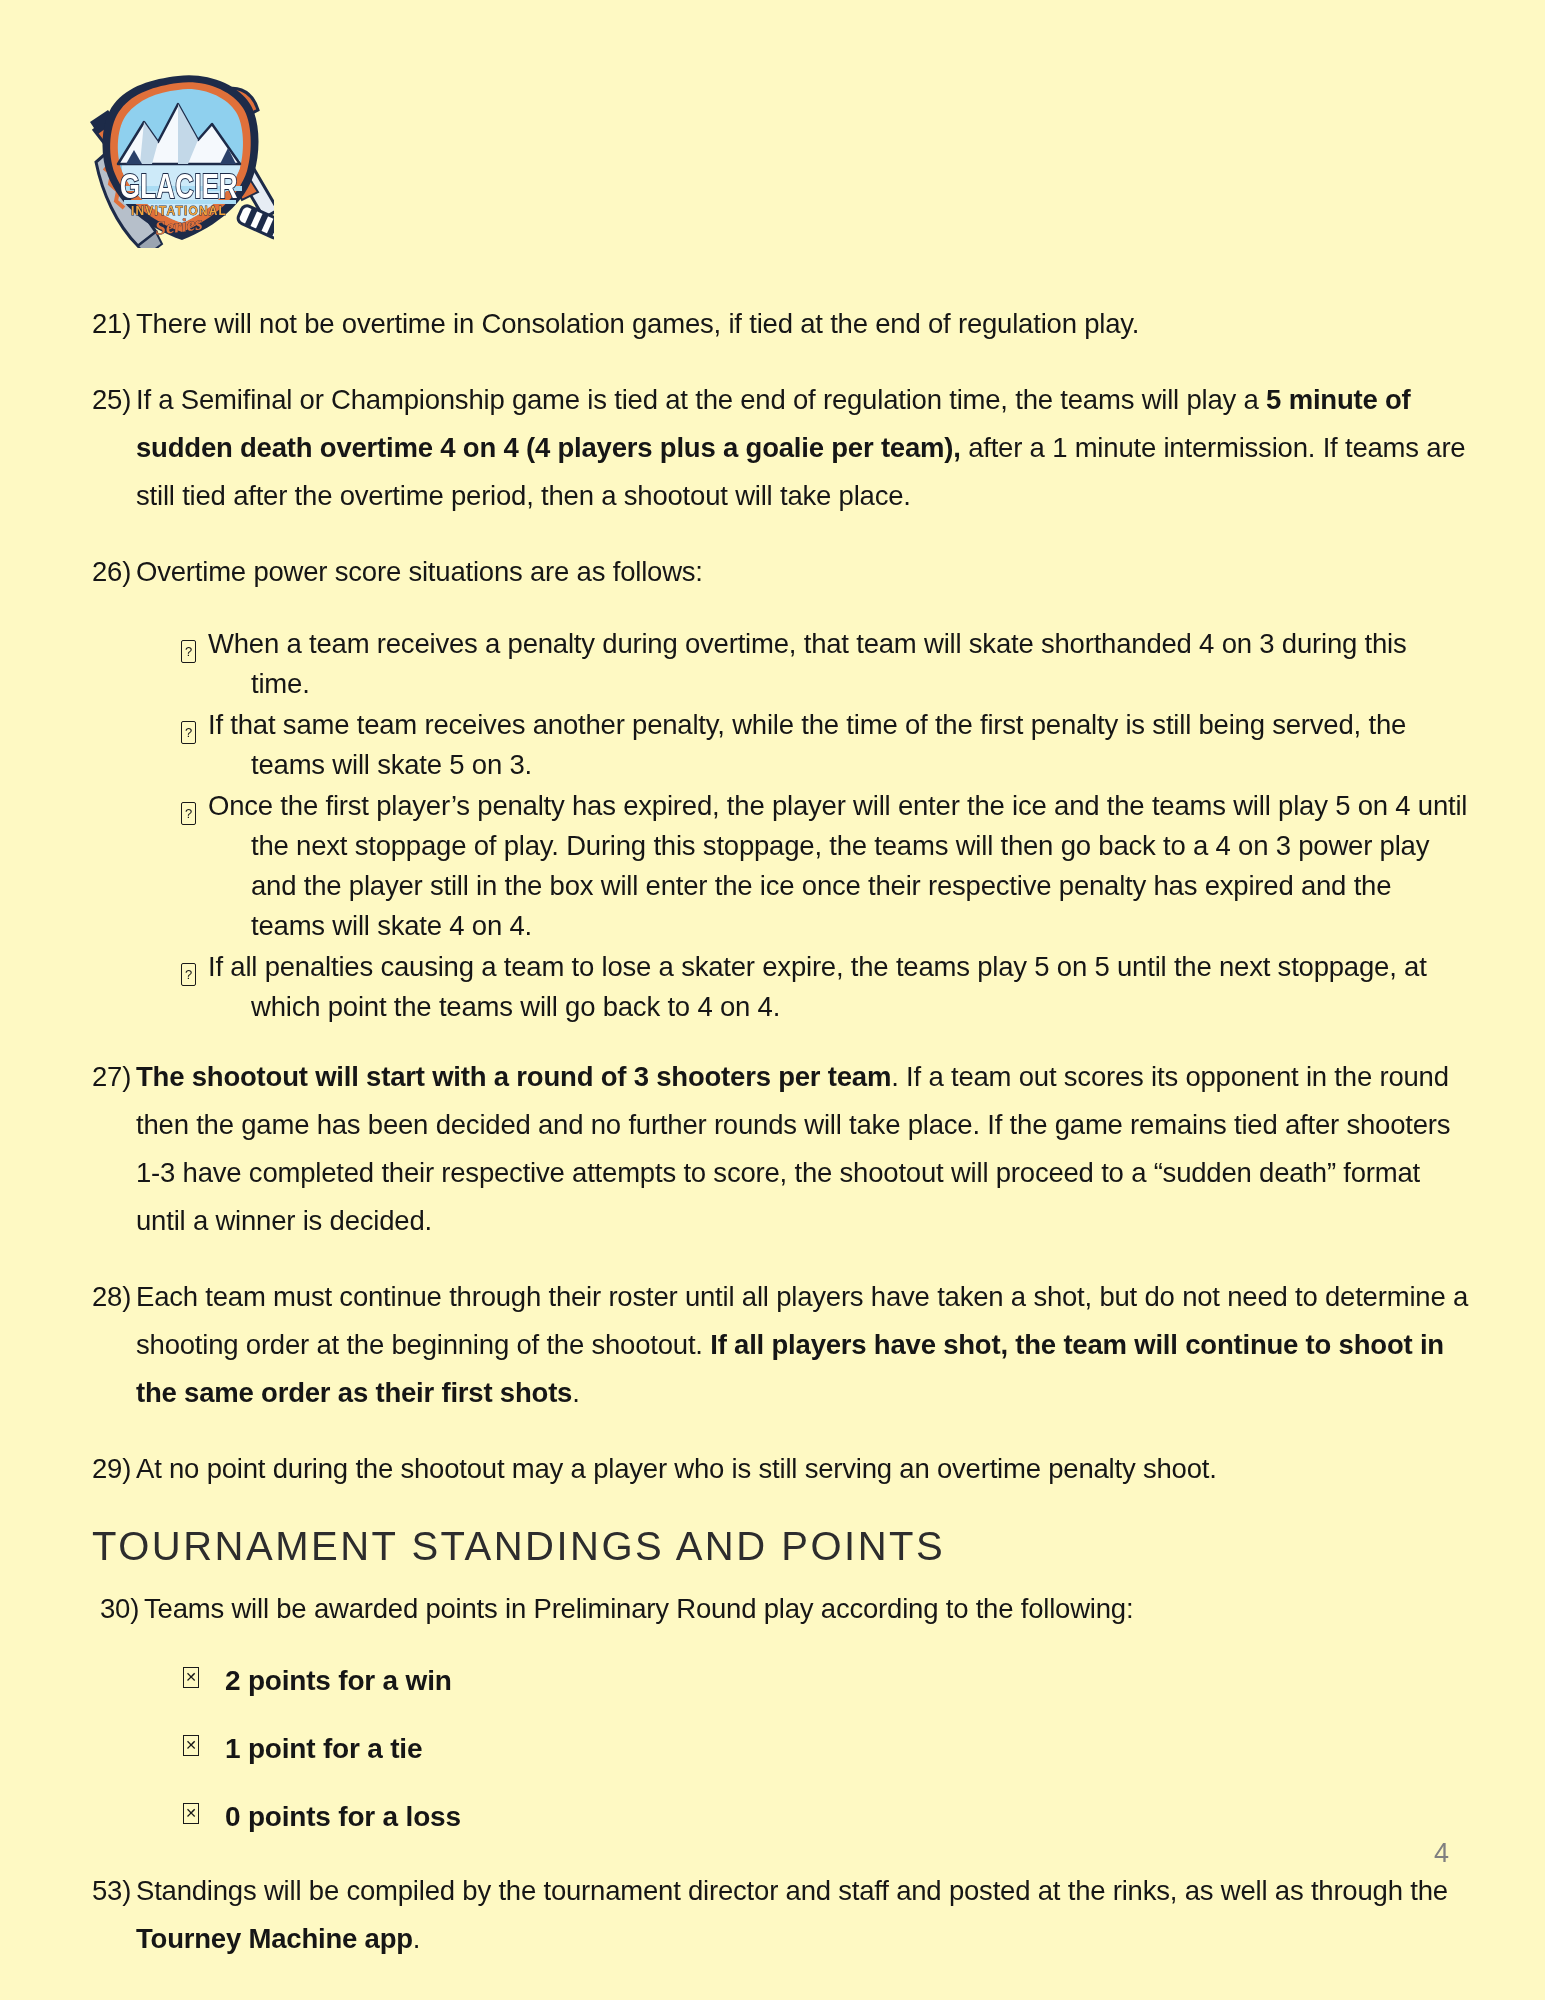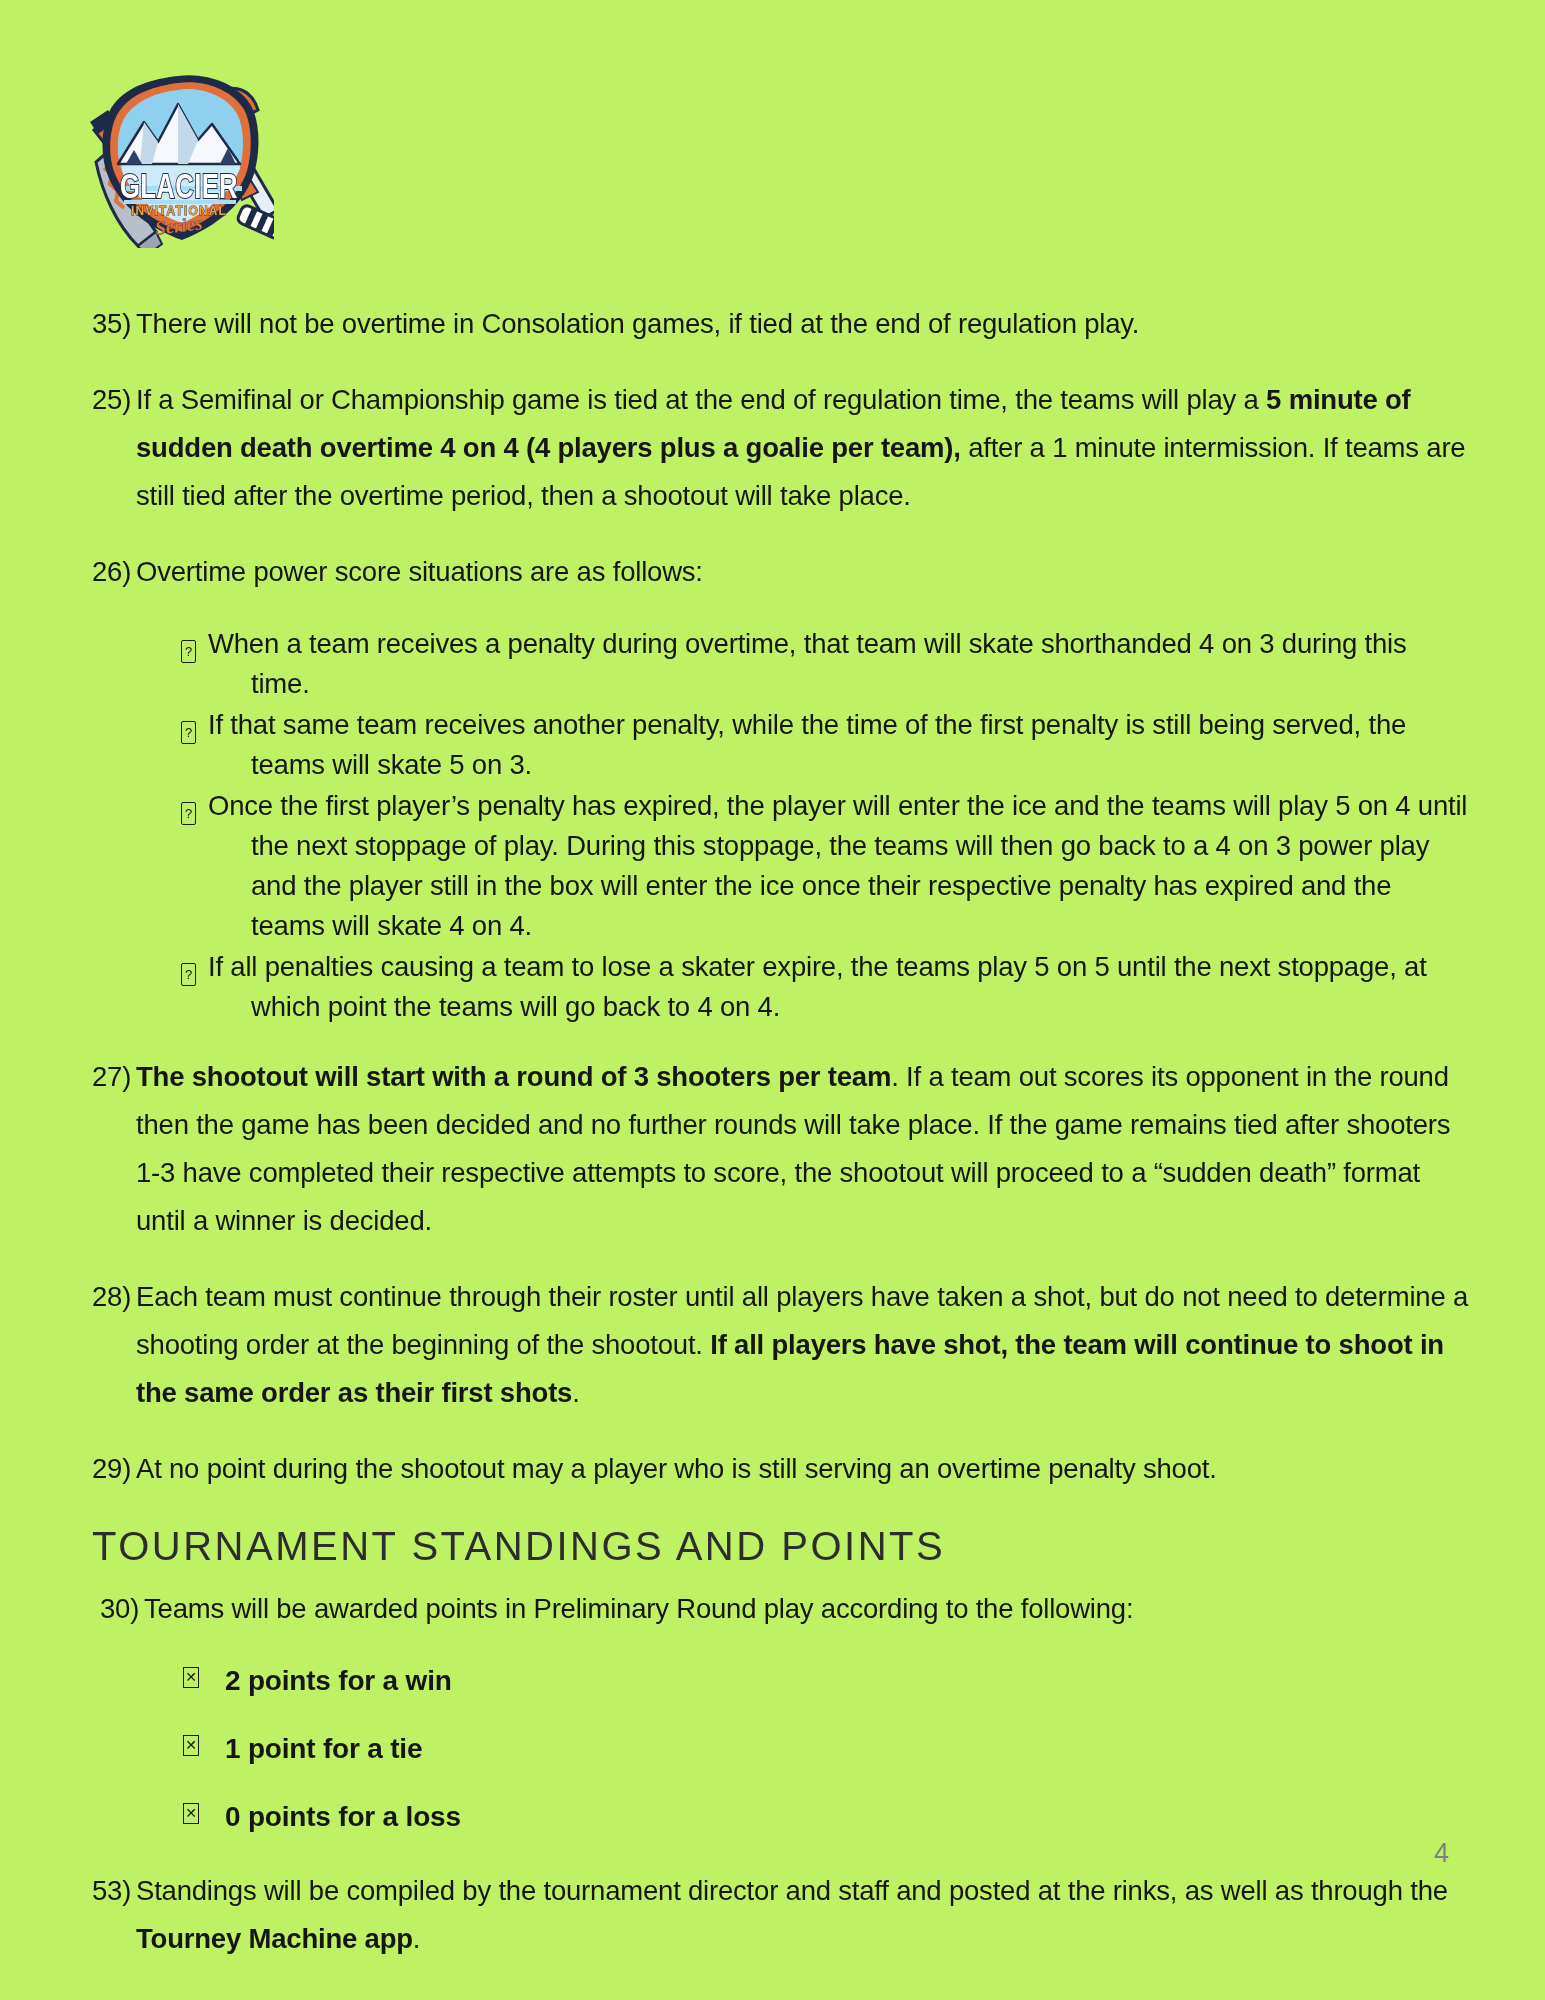--- a/index.html
+++ b/index.html
@@ -1,21 +1,21 @@
 <!DOCTYPE html>
 <html><head>
 <meta charset="utf-8">
 <style>
   * { box-sizing: border-box; }
   html, body { margin: 0; padding: 0; background: #ffffff; }
   .page {
     position: relative;
     width: 1545px;
     height: 2000px;
-    background: #bef264;
+    background: #fef9c3;
     font-family: "Liberation Sans", sans-serif;
     color: #161616;
     overflow: hidden;
   }
   .logo-wrap {
     position: absolute;
     top: 64px;
     left: 82px;
     width: 192px;
     height: 184px;
@@ -147,21 +147,21 @@
       </g>
 
       <text x="97" y="134" text-anchor="middle" font-family="Liberation Sans, sans-serif" font-size="35" font-weight="bold" fill="#ffffff" stroke="#1d2b49" stroke-width="2" paint-order="stroke" letter-spacing="0.5" textLength="118" lengthAdjust="spacingAndGlyphs">GLACIER</text>
       <text x="97" y="151" text-anchor="middle" font-family="Liberation Sans, sans-serif" font-size="12" font-weight="bold" fill="#f2a43c" stroke="#1d2b49" stroke-width="0.8" paint-order="stroke" letter-spacing="1.2" textLength="96" lengthAdjust="spacingAndGlyphs">INVITATIONAL</text>
       <text x="97" y="168" text-anchor="middle" transform="rotate(-7 97 164)" font-family="Liberation Serif, serif" font-size="19" font-style="italic" font-weight="bold" fill="#e0703a" stroke="#1d2b49" stroke-width="0.6" paint-order="stroke">Series</text>
     </svg>
   </div>
 
   <div class="content">
 
-    <p class="para"><span class="num">35)</span><span>There will not be overtime in Consolation games, if tied at the end of regulation play.</span></p>
+    <p class="para"><span class="num">21)</span><span>There will not be overtime in Consolation games, if tied at the end of regulation play.</span></p>
 
     <p class="para"><span class="num">25)</span><span>If a Semifinal or Championship game is tied at the end of regulation time, the teams will play a </span><span class="bold">5 minute of sudden death overtime 4 on 4 (4 players plus a goalie per team),</span><span> after a 1 minute intermission. If teams are still tied after the overtime period, then a shootout will take place.</span></p>
 
     <p class="para"><span class="num">26)</span><span>Overtime power score situations are as follows:</span></p>
 
     <div class="sub-bullets">
       <p class="bullet"><span class="tofu-q">?</span><span>When a team receives a penalty during overtime, that team will skate shorthanded 4 on 3 during this time.</span></p>
       <p class="bullet"><span class="tofu-q">?</span><span>If that same team receives another penalty, while the time of the first penalty is still being served, the teams will skate 5 on 3.</span></p>
       <p class="bullet"><span class="tofu-q">?</span><span>Once the first player’s penalty has expired, the player will enter the ice and the teams will play 5 on 4 until the next stoppage of play. During this stoppage, the teams will then go back to a 4 on 3 power play and the player still in the box will enter the ice once their respective penalty has expired and the teams will skate 4 on 4.</span></p>
       <p class="bullet"><span class="tofu-q">?</span><span>If all penalties causing a team to lose a skater expire, the teams play 5 on 5 until the next stoppage, at which point the teams will go back to 4 on 4.</span></p>

